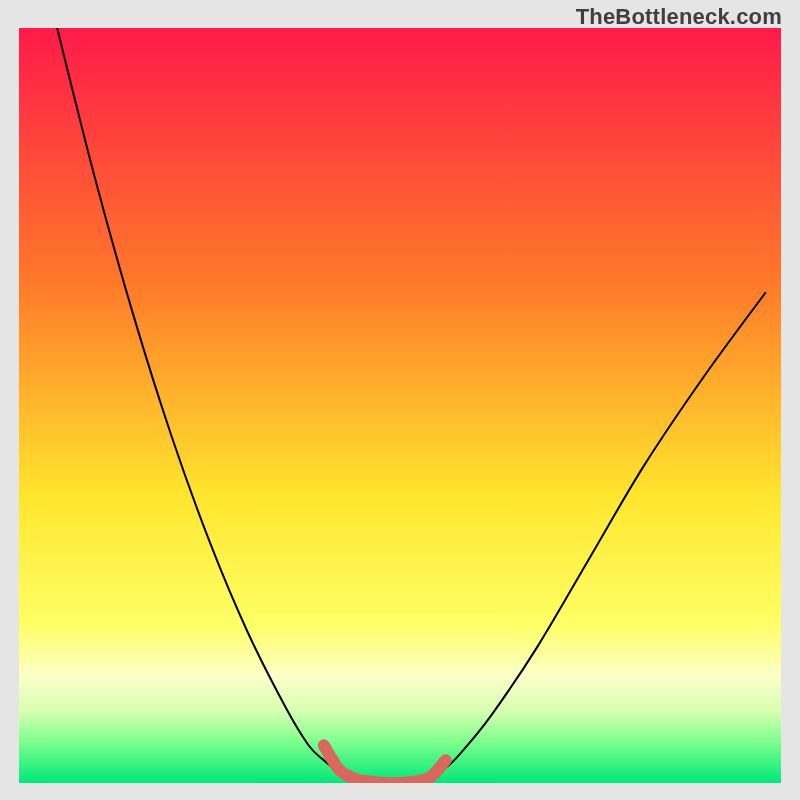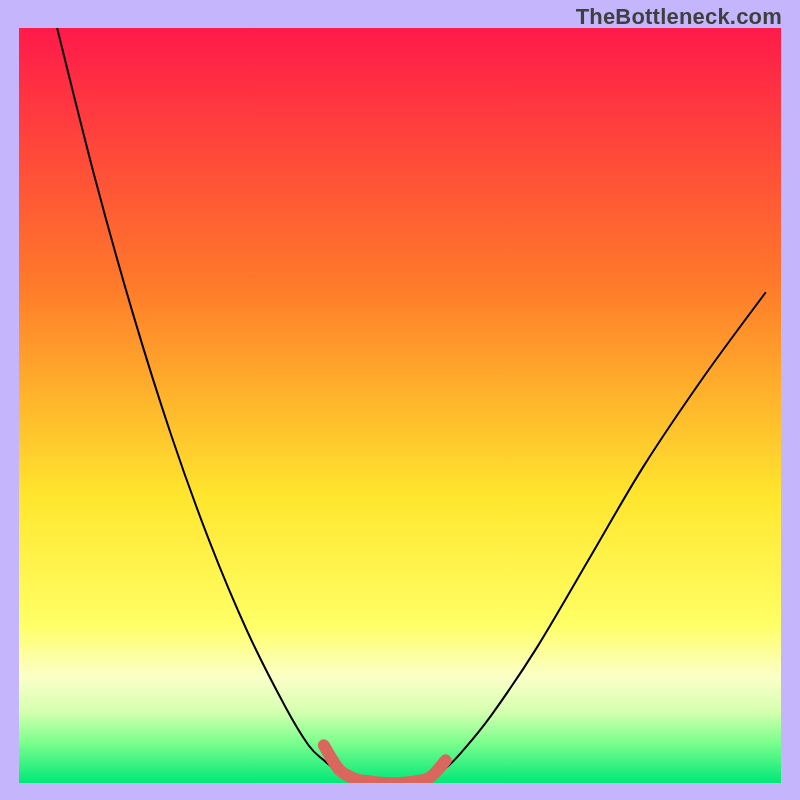--- a/index.html
+++ b/index.html
@@ -6,21 +6,21 @@
     margin: 0;
     padding: 0;
     width: 800px;
     height: 800px;
     overflow: hidden;
     background: #000;
   }
   .frame {
     position: absolute;
     inset: 0;
-    background: #c4b5fd;
+    background: #e5e5e5;
   }
   .watermark {
     position: absolute;
     top: 4px;
     right: 18px;
     font-family: Arial, Helvetica, sans-serif;
     font-size: 22px;
     font-weight: 600;
     color: #3f3f3f;
     letter-spacing: 0.2px;

